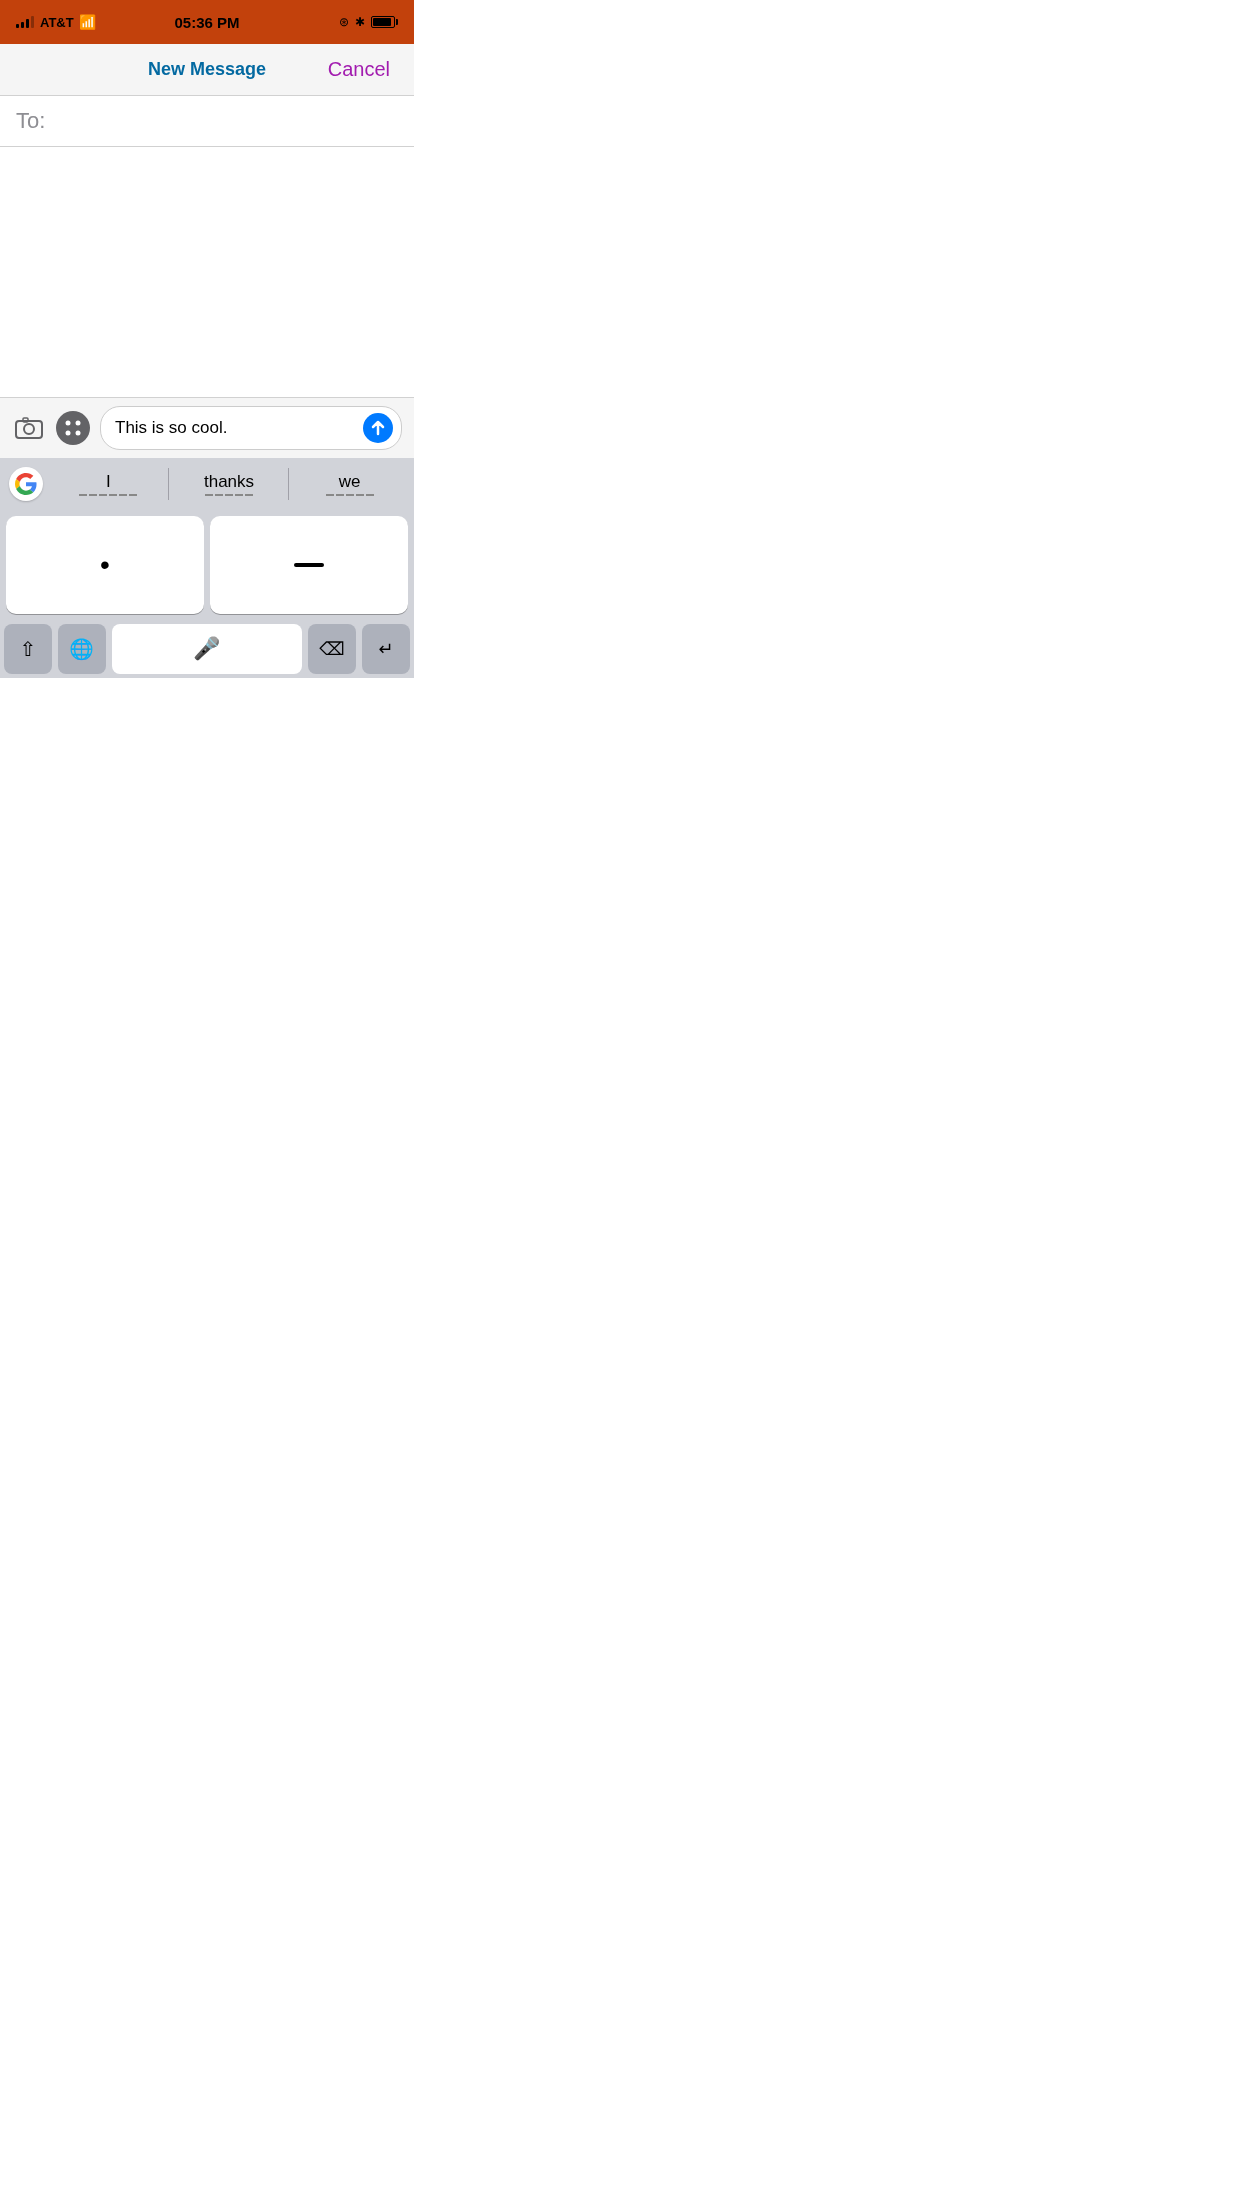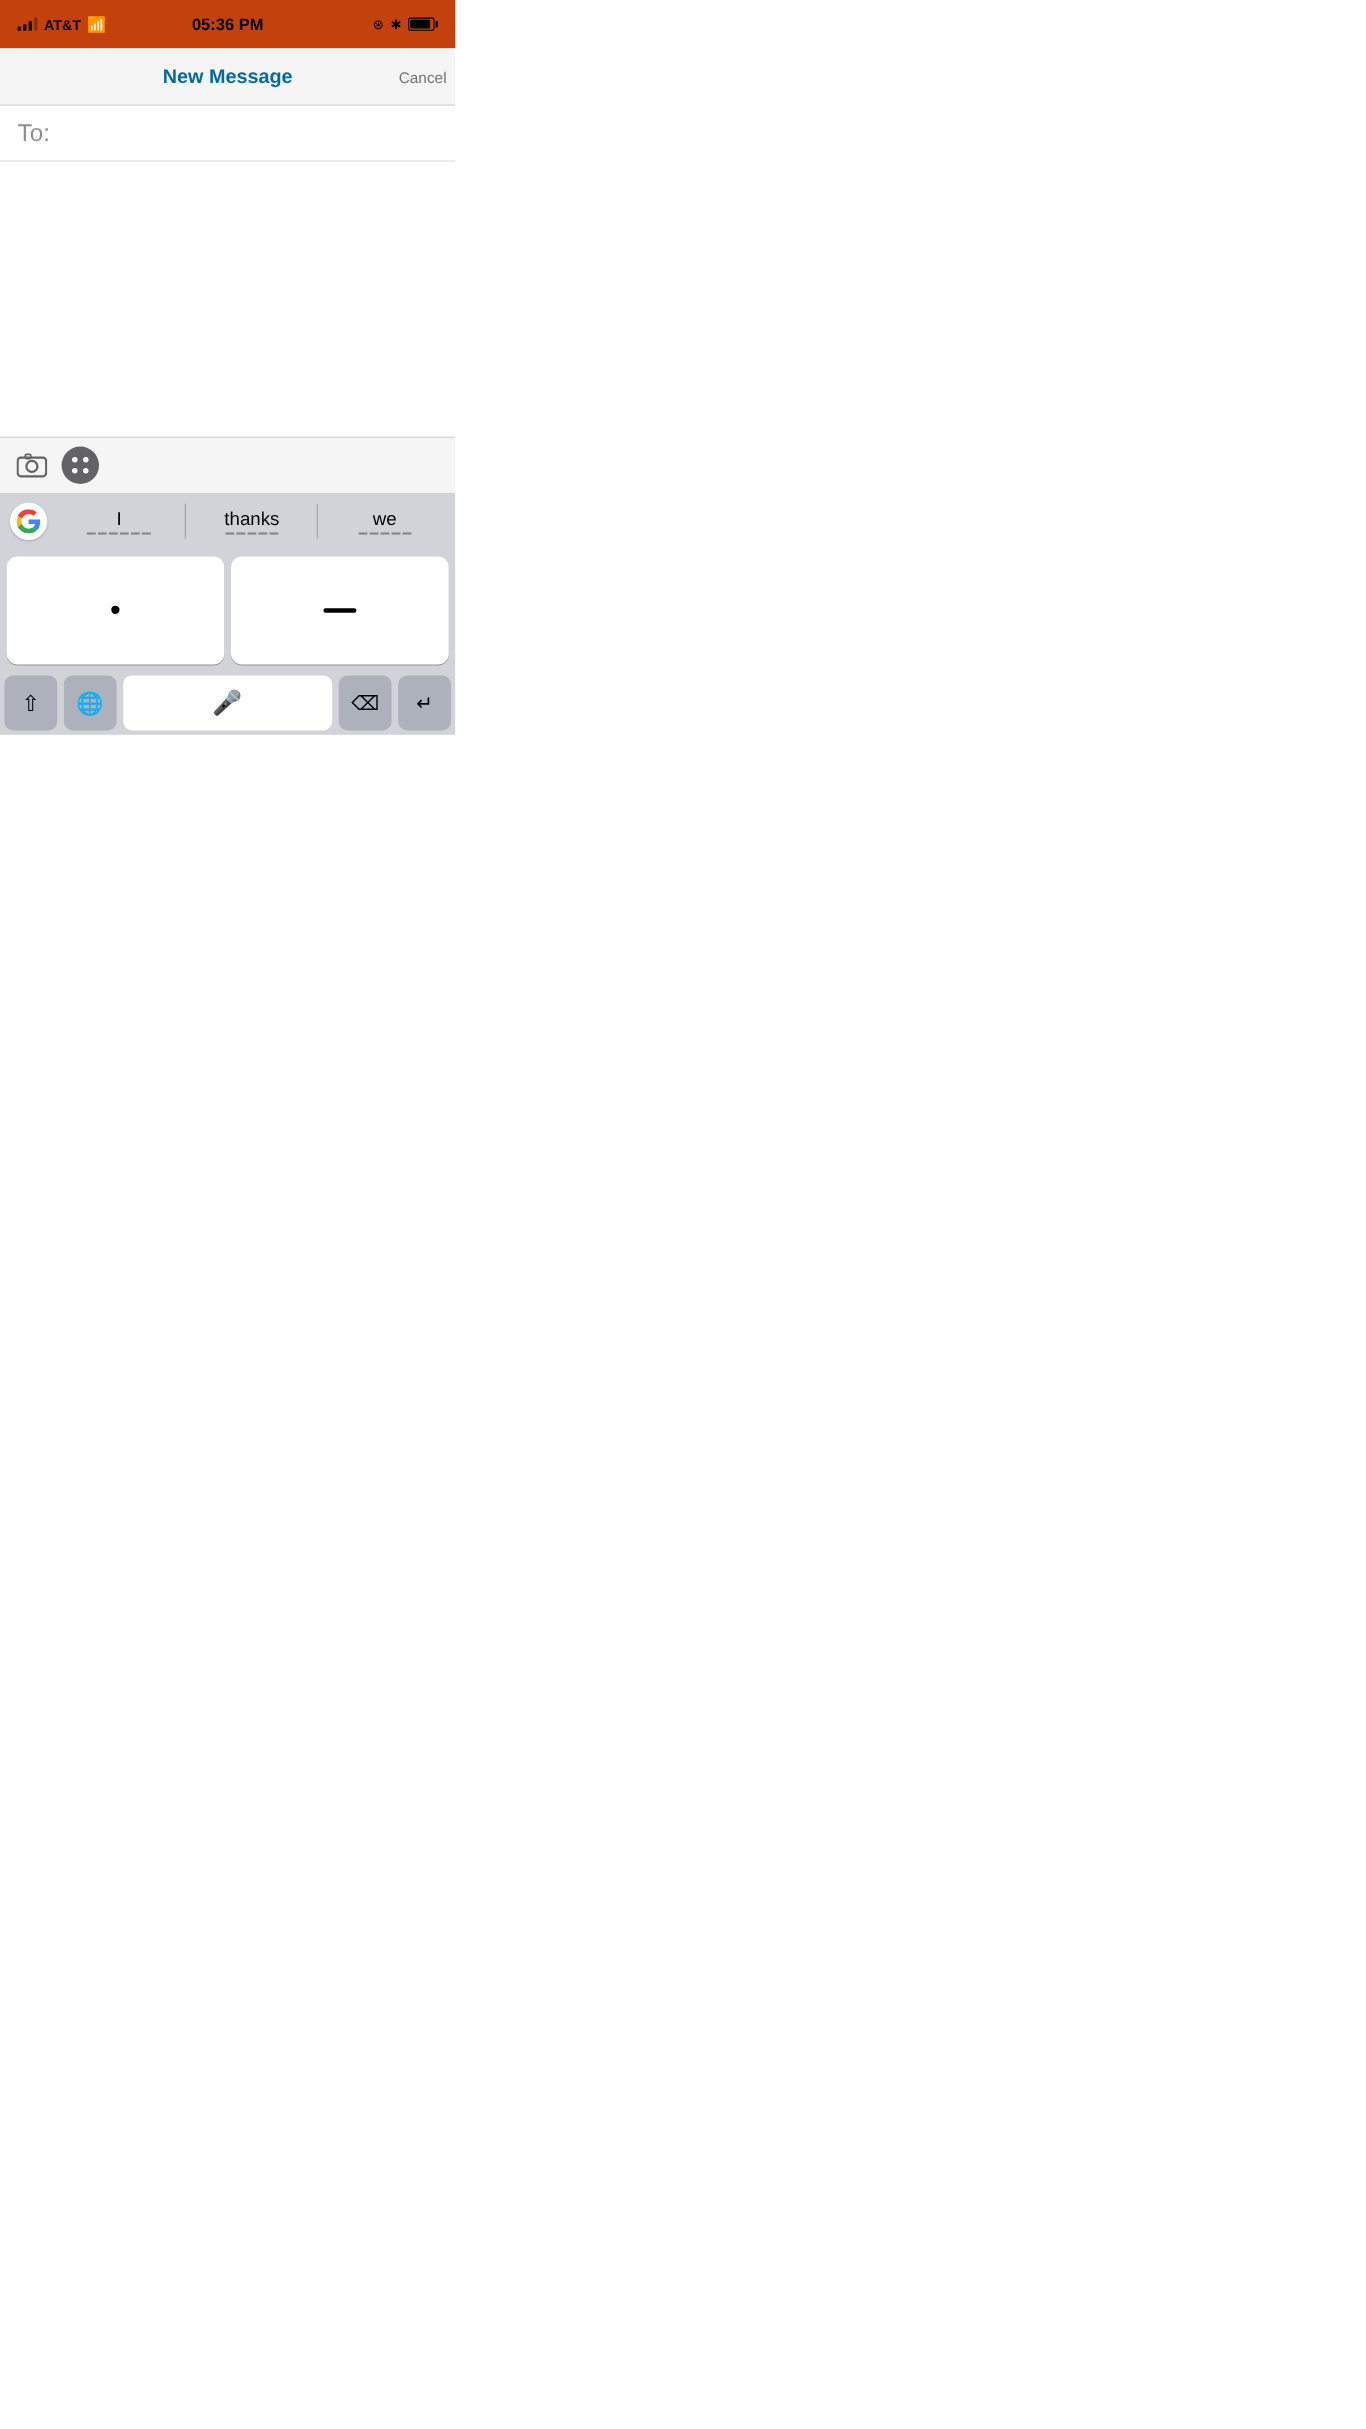--- a/index.html
+++ b/index.html
@@ -103,23 +103,23 @@
       border-bottom: 1px solid #d1d1d1;
       position: relative;
     }
     .nav-title {
       font-size: 18px;
       font-weight: 700;
       color: #0369a1;
     }
     .nav-cancel {
       position: absolute;
-      right: 8px;
-      font-size: 14px;
-      color: #737373;
+      right: 24px;
+      font-size: 20px;
+      color: #a21caf;
       font-weight: 400;
     }
 
     
     .to-field {
       display: flex;
       align-items: center;
       padding: 12px 16px;
       border-bottom: 1px solid #d1d1d1;
       background: #fff;
@@ -410,20 +410,28 @@
       <rect x="8" y="2" width="5" height="4" rx="1" stroke="#636366" stroke-width="1.5" fill="none"></rect>
     </svg>
   </div>
   <div class="apps-btn">
     <svg width="18" height="18" viewBox="0 0 18 18" fill="none">
       <circle cx="4" cy="4" r="2.5" fill="white"></circle>
       <circle cx="14" cy="4" r="2.5" fill="white"></circle>
       <circle cx="4" cy="14" r="2.5" fill="white"></circle>
       <circle cx="14" cy="14" r="2.5" fill="white"></circle>
     </svg>
+  </div>
+  <div class="message-input-wrap">
+    <input class="message-input" type="text" value="This is so cool." style="">
+    <div class="send-btn">
+      <svg width="14" height="16" viewBox="0 0 14 16" fill="none">
+        <path d="M7 14V2M7 2L2 7M7 2L12 7" stroke="white" stroke-width="2.5" stroke-linecap="round" stroke-linejoin="round"></path>
+      </svg>
+    </div>
   </div>
 </div>
 
 <div class="predictive-bar">
   <div class="google-btn">
     <div class="google-logo">
       <svg width="22" height="22" viewBox="0 0 48 48">
         <path fill="#EA4335" d="M24 9.5c3.54 0 6.71 1.22 9.21 3.6l6.85-6.85C35.9 2.38 30.47 0 24 0 14.62 0 6.51 5.38 2.56 13.22l7.98 6.19C12.43 13.72 17.74 9.5 24 9.5z"></path>
         <path fill="#4285F4" d="M46.98 24.55c0-1.57-.15-3.09-.38-4.55H24v9.02h12.94c-.58 2.96-2.26 5.48-4.78 7.18l7.73 6c4.51-4.18 7.09-10.36 7.09-17.65z"></path>
         <path fill="#FBBC05" d="M10.53 28.59c-.48-1.45-.76-2.99-.76-4.59s.27-3.14.76-4.59l-7.98-6.19C.92 16.46 0 20.12 0 24c0 3.88.92 7.54 2.56 10.78l7.97-6.19z"></path>

